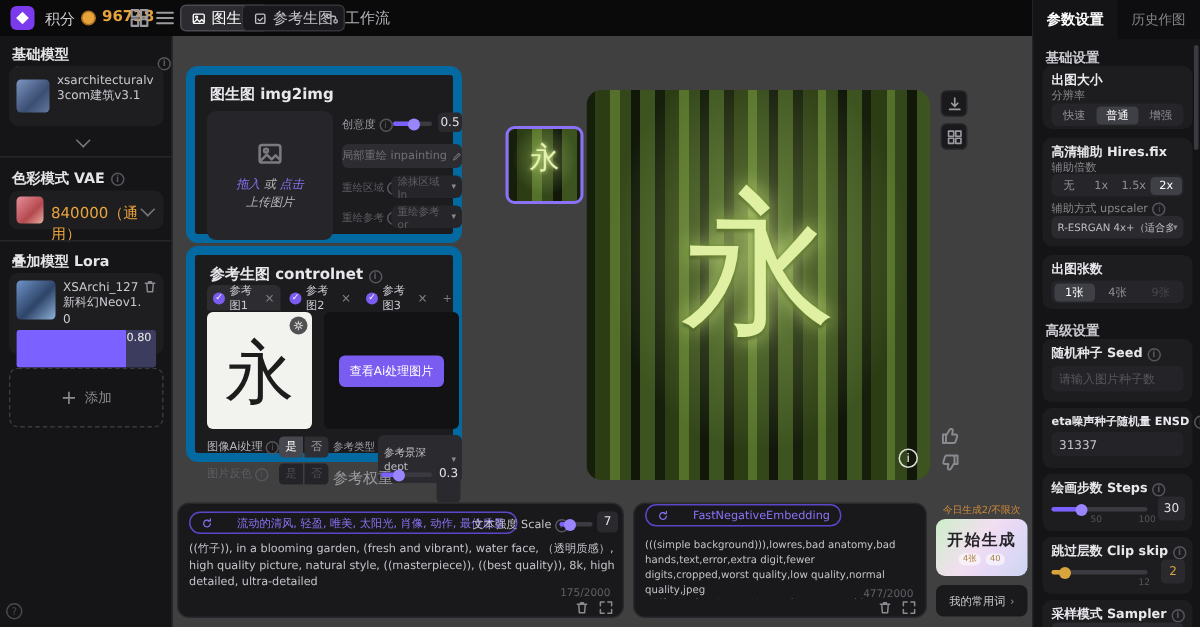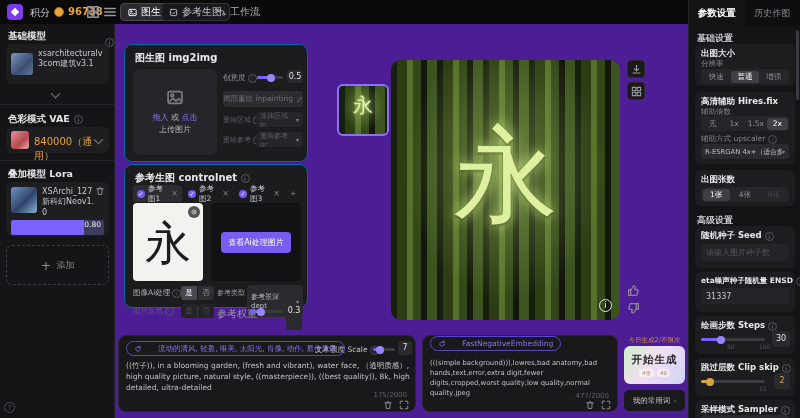--- a/index.html
+++ b/index.html
@@ -1,18 +1,18 @@
 <!DOCTYPE html>
 <html><head>
 <meta charset="utf-8">
 <style>
   * { margin:0; padding:0; box-sizing:border-box; }
   html,body { background:#000; }
   body { font-family:"DejaVu Sans","Liberation Sans",sans-serif; }
-  #app { position:relative; width:800px; height:418px; background:#4c1d95; overflow:hidden; color:#ddd;padding-left:33px; }
+  #app { position:relative; width:800px; height:418px; background:#404040; overflow:hidden; color:#ddd;padding-left:33px; }
   .abs { position:absolute; }
   svg { display:block; }
   .ic { stroke:currentColor; fill:none; stroke-width:1.6; stroke-linecap:round; stroke-linejoin:round; }
 
   
   .topbar { left:0; top:0; width:800px; height:24px; background:#0a0a0b; }
   .logo { left:7px; top:4px; width:16px; height:16px; background:#7c3aed; border-radius:4px; }
   .logo i { position:absolute; left:5px; top:5px; width:6px; height:6px; background:#fff; transform:rotate(45deg); }
   .pts-label { left:30px; top:6px; font-size:10px; color:#cfcfd4; }
   .coin { left:54px; top:7px; width:10px; height:10px; border-radius:50%; background:#e8a33b; border:1.5px solid #a96f22; }
@@ -24,28 +24,28 @@
   .toptab.bare { color:#b2b2b8; }
 
   
   .lsb { left:0; top:24px; width:115px; height:394px; background:#151517; border-right:1px solid #222226; }
   .sec-label { left:8px; font-size:9.5px; font-weight:bold; color:#e5e5e8; display:flex; gap:4px; align-items:center; }
   .info { display:inline-block; width:9px; height:9px; border:1px solid #55555c; border-radius:50%; color:#55555c; font-size:6px; line-height:8px; text-align:center; font-style:normal; flex:none; }
   .lcard { left:6px; width:103px; background:#1e1e21; border-radius:6px; }
   .thumb { position:absolute; border-radius:3px; }
   .divider { left:0; width:115px; height:1px; background:#26262a; }
   .chev { width:7px; height:7px; border-right:1.5px solid #77777d; border-bottom:1.5px solid #77777d; transform:rotate(45deg); }
-  .lora-bar { position:absolute; left:5px; right:5px; top:38px; height:15px; background:#3c3c5e; border-radius:2px; overflow:hidden; }
+  .lora-bar { position:absolute; left:5px; right:5px; top:38px; height:25px; background:#3c3c5e; border-radius:2px; overflow:hidden; }
   .lora-fill { position:absolute; left:0; top:0; bottom:0; width:78%; background:#7b61ff; }
   .add-btn { left:6px; top:221px; width:103px; height:40px; border:1px dashed #3a3a41; border-radius:6px; display:flex; align-items:center; justify-content:center; gap:5px; color:#8a8a90; font-size:9px; }
 
   
-  .panel { background:#1c1c1f; border:1px solid #0369a1; border-radius:8px; }
+  .panel { background:#1c1c1f; border:6px solid #0369a1; border-radius:8px; }
   .ptitle { position:absolute; left:10px; top:6px; font-size:10px; font-weight:bold; color:#e8e8ec; }
-  .upload { position:absolute; left:8px; top:24px; width:84px; height:86px; background:#26262a; border-radius:6px; display:flex; flex-direction:column; align-items:center; justify-content:center; gap:6px; }
+  .upload { position:absolute; left:8px; top:24px; width:84px; height:86px; background:#26262a; border-radius:6px; display:flex; flex-direction:column; align-items:center; justify-content:center; gap:6px;font-style:italic; }
   .upload-text { font-size:8px; color:#b5b5ba; text-align:center; line-height:1.5; }
   .upload-text b { color:#8b71f5; font-weight:normal; }
   .minilbl { font-size:7.5px; color:#9a9aa0; display:flex; align-items:center; gap:2px; }
   .minilbl.dim, .dimtext { color:#5c5c62; }
   .slider { position:absolute; height:3px; background:#3a3a40; border-radius:2px; }
   .sl-fill { position:absolute; left:0; top:0; bottom:0; background:#7b61ff; border-radius:2px; }
   .sl-dot { position:absolute; top:-2.5px; width:8px; height:8px; border-radius:50%; background:#9b85ff; }
   .valbox { position:absolute; background:#2a2a2e; border-radius:3px; color:#e2e2e6; font-size:8px; text-align:center; }
   .gbtn { position:absolute; background:#2c2c31; border-radius:4px; color:#707076; font-size:7.5px; display:flex; align-items:center; justify-content:center; gap:3px; }
   .dd { position:absolute; background:#2a2a2f; border-radius:4px; color:#bdbdc3; font-size:7px; display:flex; align-items:center; justify-content:space-between; padding:0 4px; }

